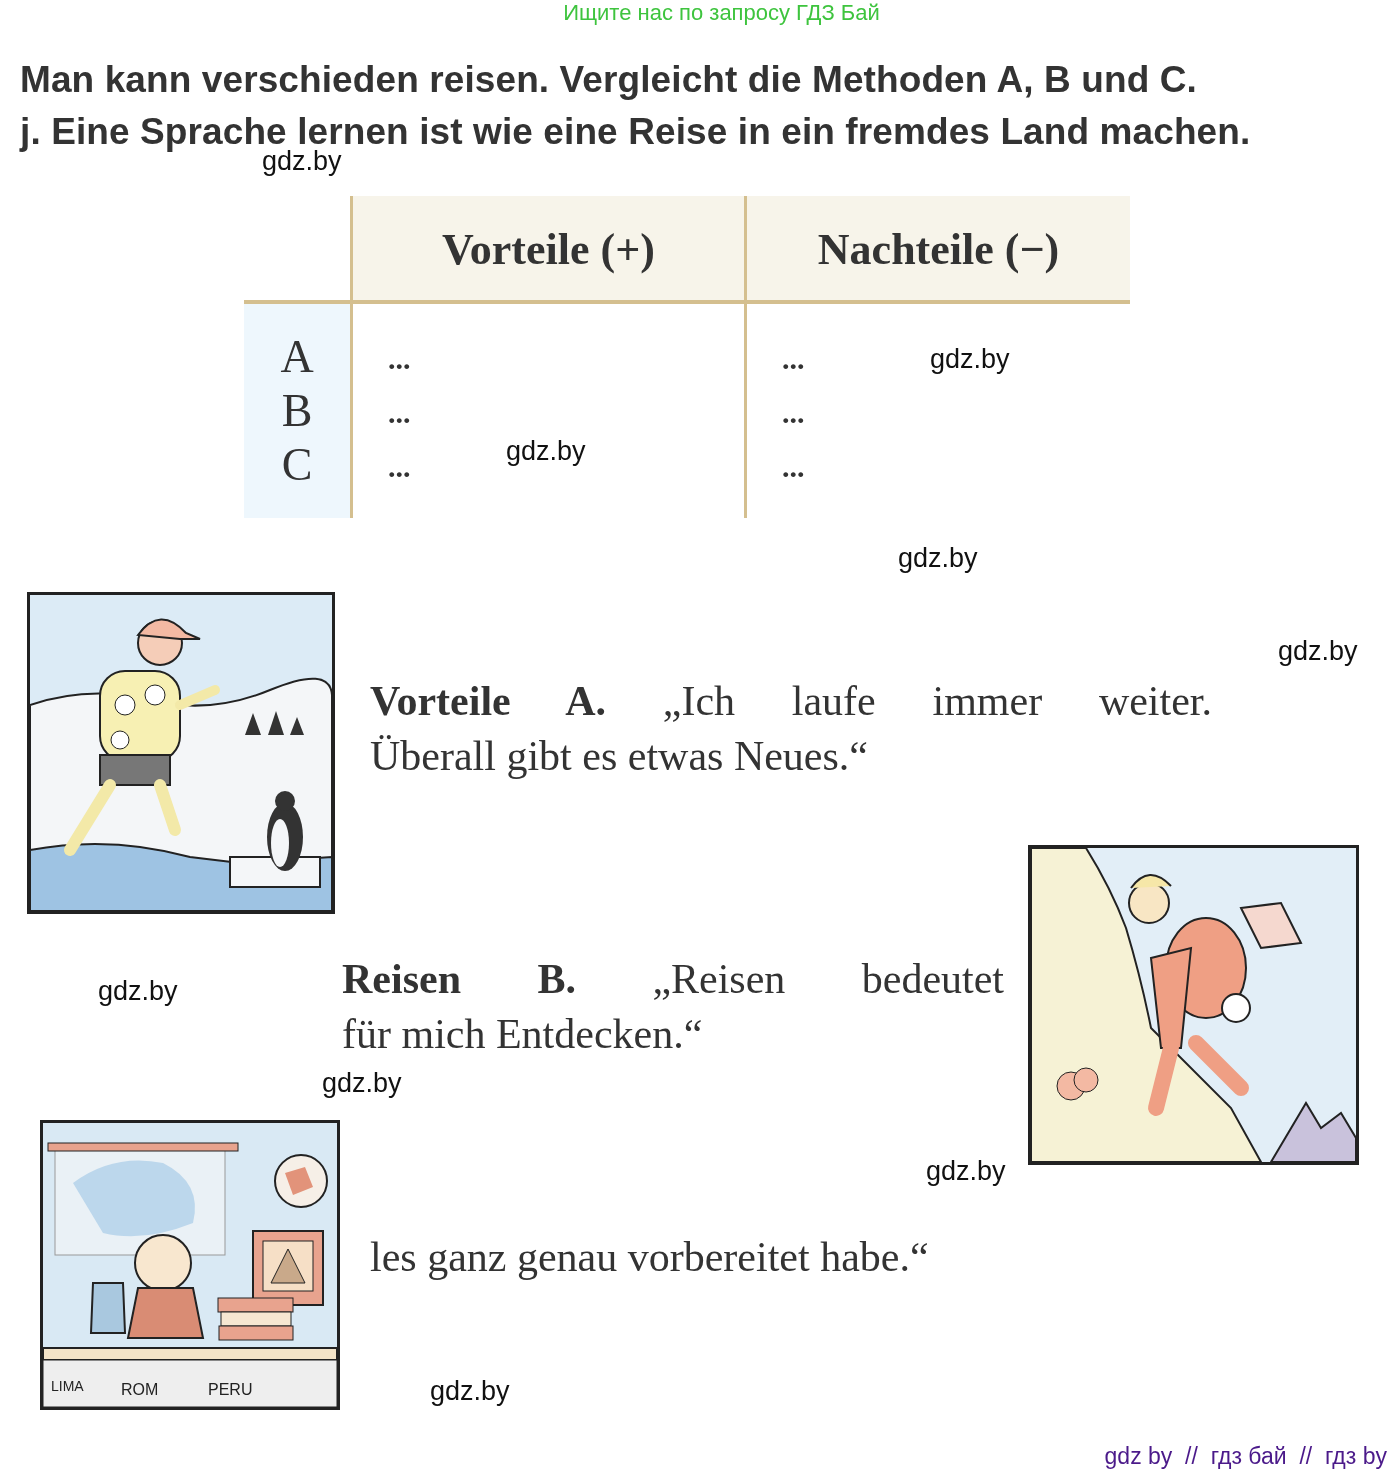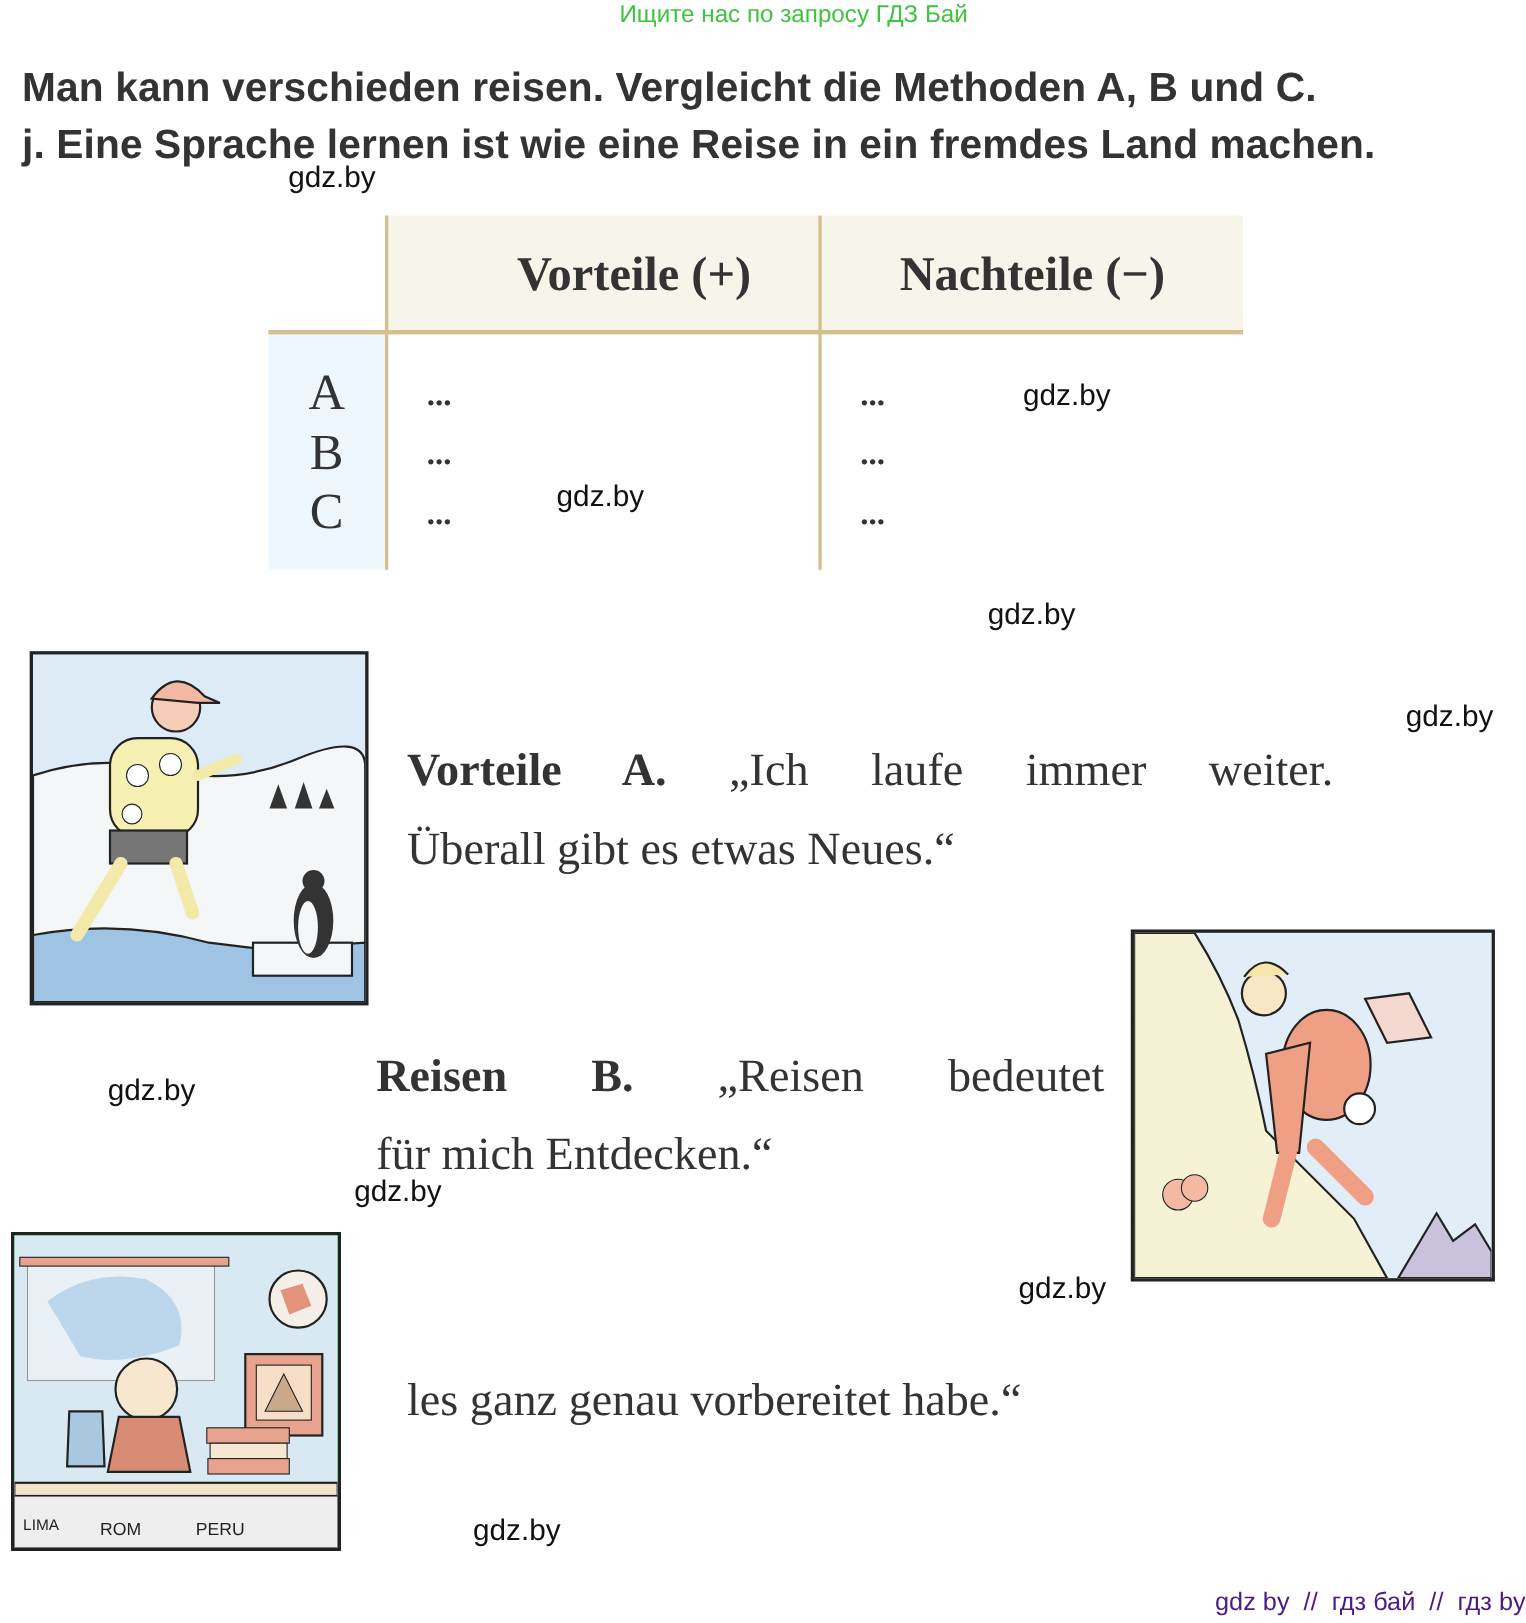--- a/index.html
+++ b/index.html
@@ -17,21 +17,21 @@
   .vline1 { left: 106px; top: 0; width: 3px; height: 322px; background: #d4bf8f; }
   .vline2 { left: 500px; top: 0; width: 3px; height: 322px; background: #d4bf8f; }
   .hdr-cell { top: 28px; height: 56px; font-family: "Liberation Serif", serif; font-weight: bold; font-size: 44px; color: #333333; text-align: center; }
   .row-label { left: 0; width: 106px; text-align: center; font-family: "Liberation Serif", serif; font-size: 46px; color: #333333; }
   .ellipsis { font-family: "Liberation Serif", serif; font-weight: bold; font-size: 30px; color: #333333; }
 
   
   .method { font-family: "Liberation Serif", serif; font-size: 42px; line-height: 55px; color: #333333; text-align: justify; }
   .method b { font-weight: bold; }
   .method .line1 { display: block; text-align: justify; text-align-last: justify; }
-  .method .line2 { display: block; margin-top: 16px; }
+  .method .line2 { display: block; }
 
   
   .illus { border: 3px solid #222; overflow: hidden; }
   .footer { left: 0; width: 1387px; top: 1443px; text-align: right; color: #4b1a8a; font-size: 23px; font-family: "Liberation Sans", sans-serif; }
 </style>
 </head>
 <body>
 
 <div class="abs top-banner">Ищите нас по запросу ГДЗ Бай</div>
 
@@ -42,21 +42,21 @@
 
 <div class="abs watermark" style="left:262px;top:146px;">gdz.by</div>
 
 <div class="abs tbl">
   <div class="abs hdr-bg"></div>
   <div class="abs row-bg"></div>
   <div class="abs hline"></div>
   <div class="abs vline1"></div>
   <div class="abs vline2"></div>
 
-  <div class="abs hdr-cell" style="left:109px;width:391px;padding-left:28px;">Vorteile (+)</div>
+  <div class="abs hdr-cell" style="left:109px;width:391px;">Vorteile (+)</div>
   <div class="abs hdr-cell" style="left:503px;width:383px;">Nachteile (−)</div>
 
   <div class="abs row-label" style="top:134px;">A</div>
   <div class="abs row-label" style="top:188px;">B</div>
   <div class="abs row-label" style="top:242px;">C</div>
 
   <div class="abs ellipsis" style="left:144px;top:146px;">...</div>
   <div class="abs ellipsis" style="left:144px;top:200px;">...</div>
   <div class="abs ellipsis" style="left:144px;top:254px;">...</div>
 
@@ -117,21 +117,21 @@
 <div class="abs watermark" style="left:98px;top:976px;">gdz.by</div>
 
 <div class="abs method" style="left:342px;top:952px;width:662px;">
   <span class="line1"><b>Reisen B.</b> <span>„Reisen bedeutet</span></span>
   <span class="line2">für mich Entdecken.“</span>
 </div>
 
 <div class="abs watermark" style="left:322px;top:1068px;">gdz.by</div>
 <div class="abs watermark" style="left:926px;top:1156px;">gdz.by</div>
 
-<div class="abs illus" style="left:10px;top:1120px;width:294px;height:284px;background:#86efac;">
+<div class="abs illus" style="left:40px;top:1120px;width:294px;height:284px;background:#eab308;">
   <svg width="294" height="284" viewBox="0 0 294 284">
     <rect x="0" y="0" width="294" height="284" fill="#d9e9f4"></rect>
     <rect x="12" y="22" width="170" height="110" fill="#eaf1f6" stroke="#999" stroke-width="1"></rect>
     <path d="M30 60 Q70 30 120 40 Q160 60 150 100 Q100 120 60 110 Z" fill="#bcd7ec"></path>
     <rect x="5" y="20" width="190" height="8" fill="#e8a38e" stroke="#222"></rect>
     <circle cx="258" cy="58" r="26" fill="#f6efe7" stroke="#222" stroke-width="2"></circle>
     <path d="M242 50 L262 44 L270 64 L250 72 Z" fill="#e2937a"></path>
     <rect x="210" y="108" width="70" height="74" fill="#e8a38e" stroke="#222" stroke-width="2"></rect>
     <rect x="220" y="118" width="50" height="50" fill="#f6dfc6" stroke="#222"></rect>
     <path d="M228 160 L245 126 L262 160 Z" fill="#c9a98a" stroke="#222"></path>

